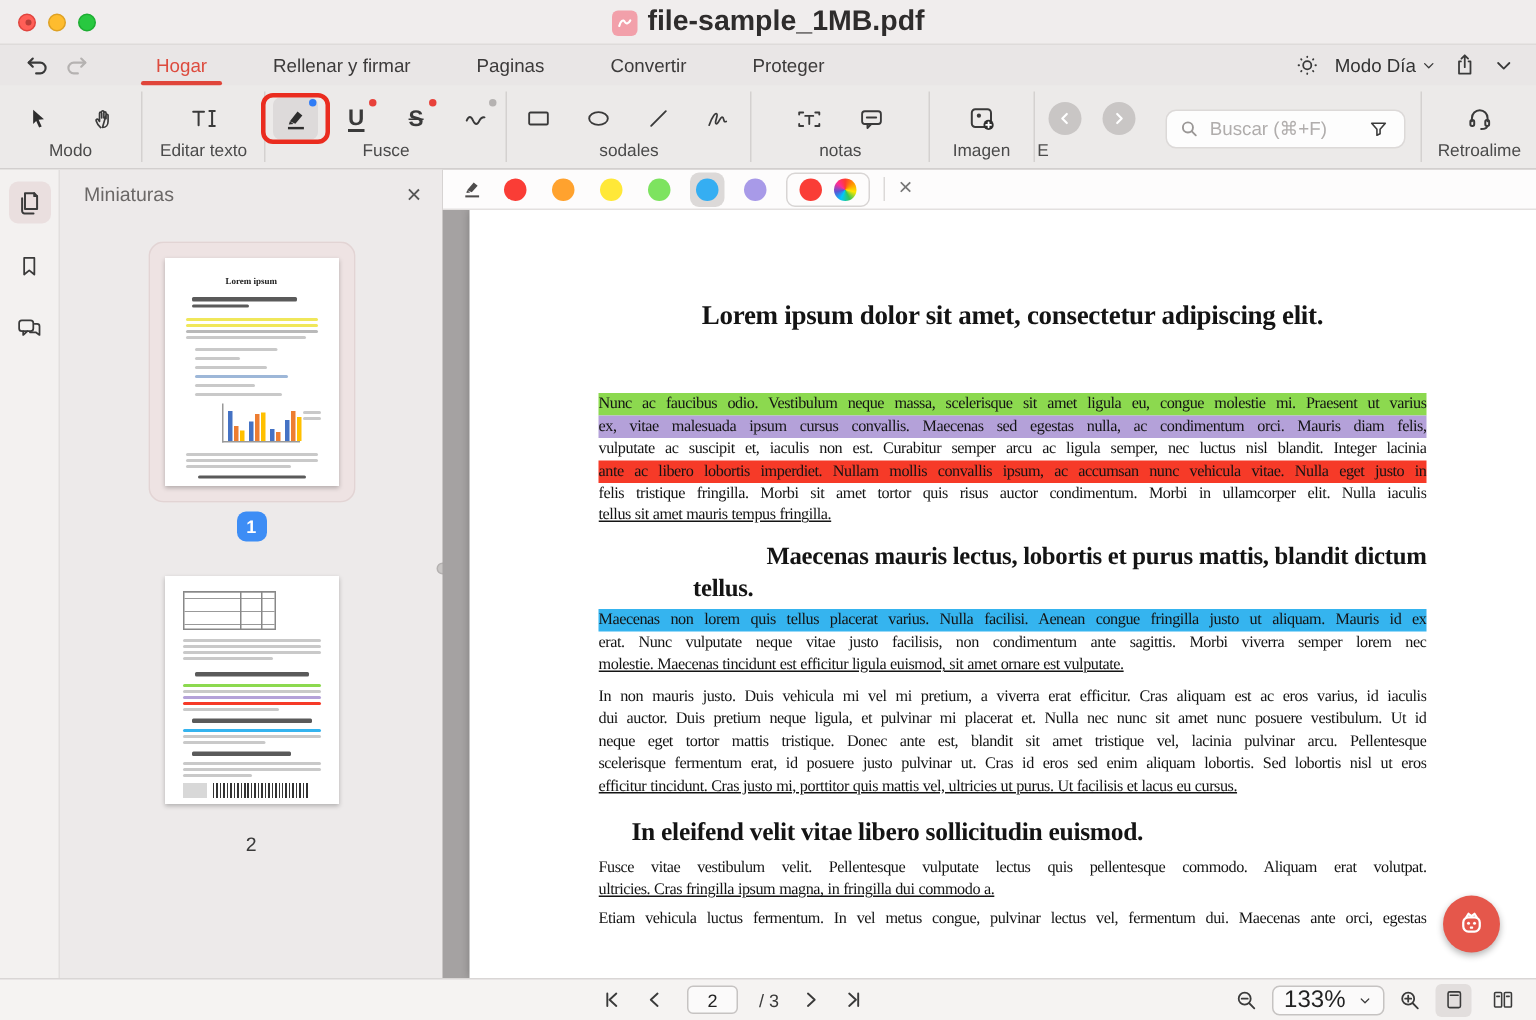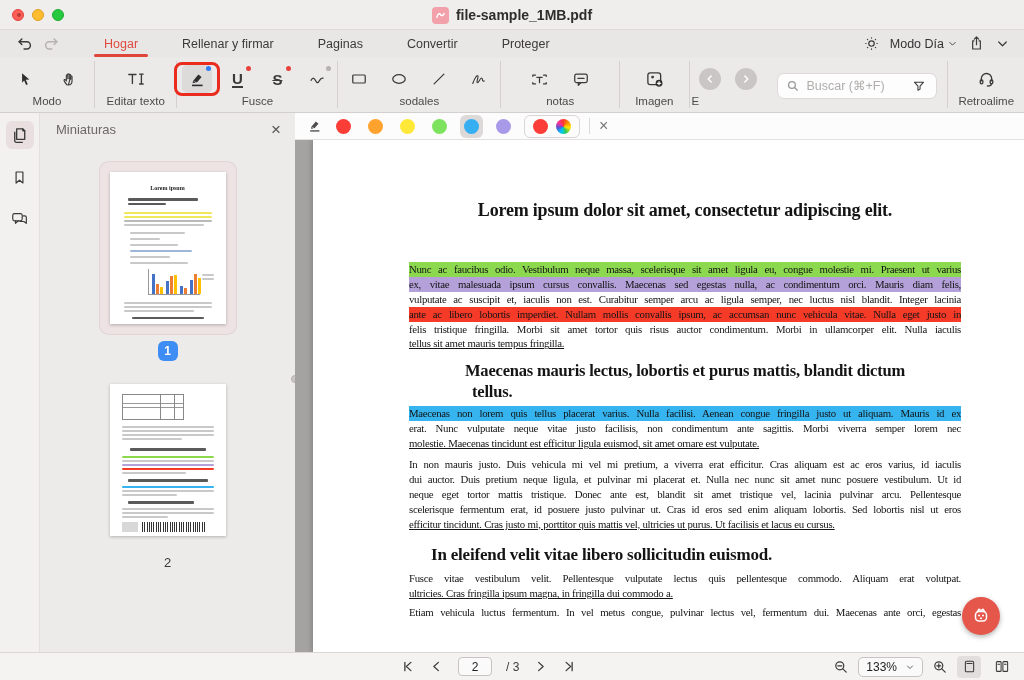--- a/index.html
+++ b/index.html
@@ -11,21 +11,21 @@
   
   .titlebar { position:absolute; left:0; top:0; width:1024px; height:30px; background:#f0eded; border-bottom:1px solid #dedbda; display:flex; align-items:center; }
   .traffic { display:flex; gap:8px; margin-left:12px; }
   .tl-dot { width:12px; height:12px; border-radius:50%; position:relative; }
   .tl-red { background:#ff5f57; border:0.5px solid #e0443e; }
   .tl-red::after { content:""; position:absolute; left:3.5px; top:3.5px; width:4px; height:4px; border-radius:50%; background:#b93e38; }
   .tl-yellow { background:#febc2e; border:0.5px solid #dea123; }
   .tl-green { background:#28c840; border:0.5px solid #1dad32; }
   .title-center { position:absolute; left:0; right:0; top:0; height:30px; display:flex; align-items:center; justify-content:center; gap:7px; pointer-events:none; }
   .pdficon { width:17px; height:17px; border-radius:4px; background:#f2a0aa; display:flex; align-items:center; justify-content:center; }
-  .doc-title { font-size:14px; font-weight:bold; color:#2e2c2c; }
+  .doc-title { font-size:19px; font-weight:bold; color:#2e2c2c; }
 
   
   .tabrow { position:absolute; left:0; top:30px; width:1024px; height:27px; background:#e9e6e6; display:flex; align-items:center; }
   .histbtn { width:26px; height:22px; display:flex; align-items:center; justify-content:center; border-radius:4px; }
   .tabs { display:flex; gap:40px; margin-left:38px; }
   .tab { font-size:12.5px; color:#3c3a3a; position:relative; padding:5px 2px; cursor:default; }
   .tab.active { color:#dd4b3e; }
   .tab.active::after { content:""; position:absolute; left:-8px; right:-8px; bottom:-1px; height:3px; border-radius:2px; background:#e0453a; }
   .tabrow-right { margin-left:auto; display:flex; align-items:center; gap:10px; margin-right:14px; }
   .modedia { font-size:12.5px; color:#333; display:flex; align-items:center; gap:3px; }
@@ -78,44 +78,44 @@
   .annotbar { position:absolute; left:0; top:0; right:0; height:27px; background:#fdfcfc; border-bottom:1px solid #e3e0df; display:flex; align-items:center; gap:9px; padding:0 12px; z-index:5; }
   .cdot { width:15px; height:15px; border-radius:50%; }
   .cdot-cell { width:23px; height:23px; border-radius:6px; display:flex; align-items:center; justify-content:center; }
   .cdot-cell.sel { background:#dcd9d8; }
   .custompair { display:flex; align-items:center; gap:8px; border:1px solid #d8d5d4; border-radius:6px; padding:3px 8px; }
   .wheel { width:15px; height:15px; border-radius:50%; background:conic-gradient(#ff3b30,#ff9500,#ffe600,#34c759,#00c7fc,#5856d6,#ff2d95,#ff3b30); }
   .vbar { width:1px; height:16px; background:#dcd9d8; }
 
   
   .page { position:absolute; left:18px; top:27px; width:740px; height:512px; background:#fff; box-shadow:0 0 6px rgba(0,0,0,.3); overflow:hidden; }
-  .pagecontent { position:absolute; left:96px; top:0; width:552px; font-family:"Liberation Serif",serif; color:#141414; }
+  .pagecontent { position:absolute; left:86px; top:0; width:552px; font-family:"Liberation Serif",serif; color:#141414; }
   .h1 { font-size:18px; font-weight:bold; text-align:center; margin-top:60px; letter-spacing:-0.2px; }
   .h2 { font-size:16.5px; font-weight:bold; letter-spacing:-0.2px; line-height:21px; margin-top:9px; }
-  .h2 .l1 { text-align:center; }
+  .h2 .l1 { text-align:right; }
   .h2 .l2 { padding-left:63px; }
   .h3 { font-size:17px; font-weight:bold; letter-spacing:-0.2px; margin-top:14px; padding-left:22px; }
   .para { margin-top:6px; }
   .para.gap-lg { margin-top:41px; }
   .ln { font-size:10.8px; letter-spacing:-0.3px; line-height:14.9px; max-height:14.9px; overflow:hidden; text-align:justify; text-align-last:justify; word-spacing:0.2px; }
   .ln.last { text-align-last:left;text-decoration:underline; }
   .hl-green { background:#8cd94f; }
   .hl-purple { background:#b4a1d9; }
   .hl-red { background:#f63a28; }
   .hl-cyan { background:#35b4ef; }
 
   .fab { position:absolute; right:24px; bottom:17px; width:38px; height:38px; border-radius:50%; background:#e5574b; box-shadow:0 2px 5px rgba(0,0,0,.3); display:flex; align-items:center; justify-content:center; z-index:6; }
 
   
   .statusbar { position:absolute; left:0; top:652px; width:1024px; height:28px; background:#f5f3f2; border-top:1px solid #d9d6d5; display:flex; align-items:center; }
   .nav-center { position:absolute; left:400px; display:flex; align-items:center; gap:14px; }
   .pageinput { width:34px; height:19px; border:1px solid #c6c3c2; border-radius:4px; background:#fbfafa; font-size:12px; color:#222; display:flex; align-items:center; justify-content:center; }
   .pagetotal { font-size:12px; color:#3a3a3a; }
   .zoomgrp { position:absolute; right:10px; display:flex; align-items:center; gap:9px; }
-  .zoomsel { display:flex; align-items:center; gap:8px; border:1px solid #c6c3c2; border-radius:5px; background:#fbfafa; height:20px; padding:0 7px; font-size:12px; color:#222; }
+  .zoomsel { display:flex; align-items:center; gap:8px; border:1px solid #c6c3c2; border-radius:5px; background:#fbfafa; height:20px; padding:0 7px; font-size:16px; color:#222; }
   .viewbtn { width:24px; height:22px; border-radius:4px; display:flex; align-items:center; justify-content:center; }
   .viewbtn.sel { background:#e2dedd; }
 </style>
 </head>
 <body>
 
 <div class="titlebar">
   <div class="traffic">
     <div class="tl-dot tl-red"></div>
     <div class="tl-dot tl-yellow"></div>

